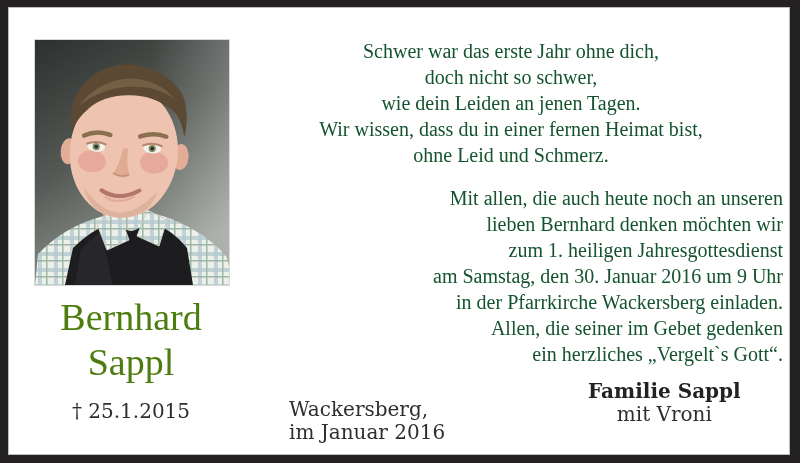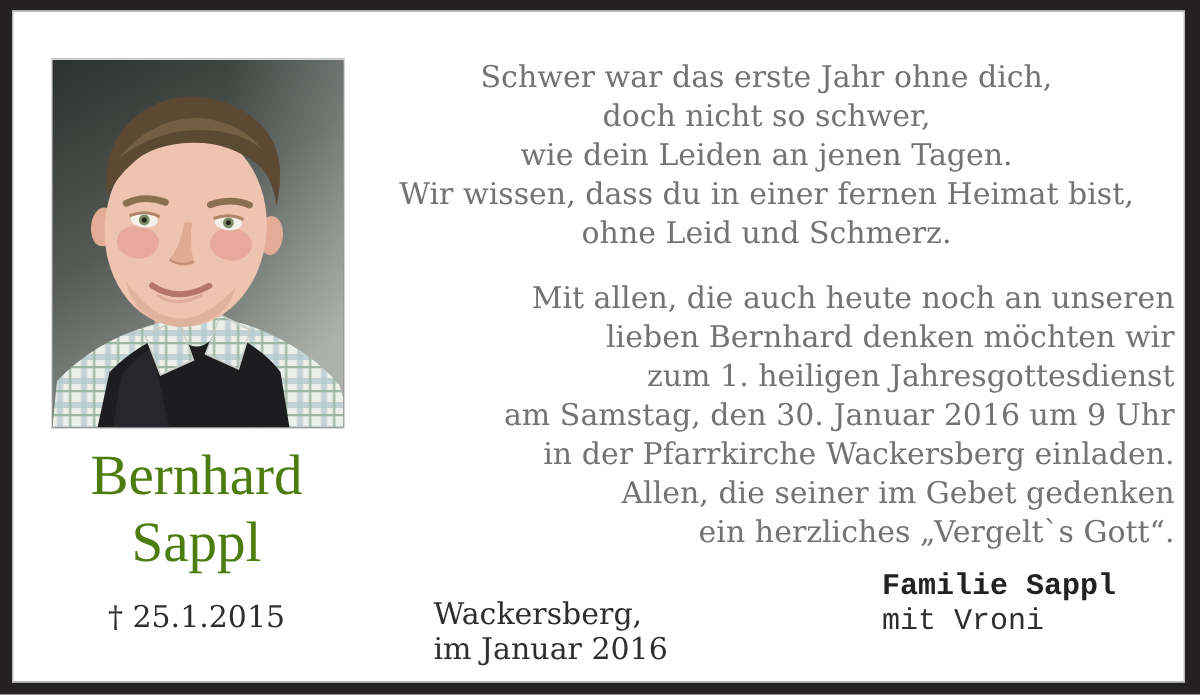--- a/index.html
+++ b/index.html
@@ -42,41 +42,41 @@
     font-size:20px;
     line-height:24px;
     color:#2e2e2e;
   }
   .body-text{
     position:absolute;
     left:230px;top:30px;width:544px;
     text-align:center;
     font-size:20px;
     line-height:26px;
-    color:#737373;
+    color:#14532d;
+    font-family:Liberation Serif, serif;
   }
   .body-text p{margin:0;}
   .body-text p.second{margin-top:17px;text-align:right;}
   .body-text span{display:block;}
   .footer-left{
     position:absolute;
     left:280px;top:390px;
     font-size:20px;
     line-height:23px;
     color:#2e2e2e;
     text-align:left;
   }
   .footer-right{
     position:absolute;
     left:579px;top:372px;
     font-size:20px;
     line-height:23px;
     color:#2e2e2e;
-    text-align:left;
-    font-family:Liberation Mono, monospace;
+    text-align:center;
   }
   .footer-right .family{font-weight:bold;color:#222;}
 </style>
 </head>
 <body>
 
 <div class="card">
 
   <div class="photo">
     <svg viewBox="0 0 194 245" width="194" height="245">

